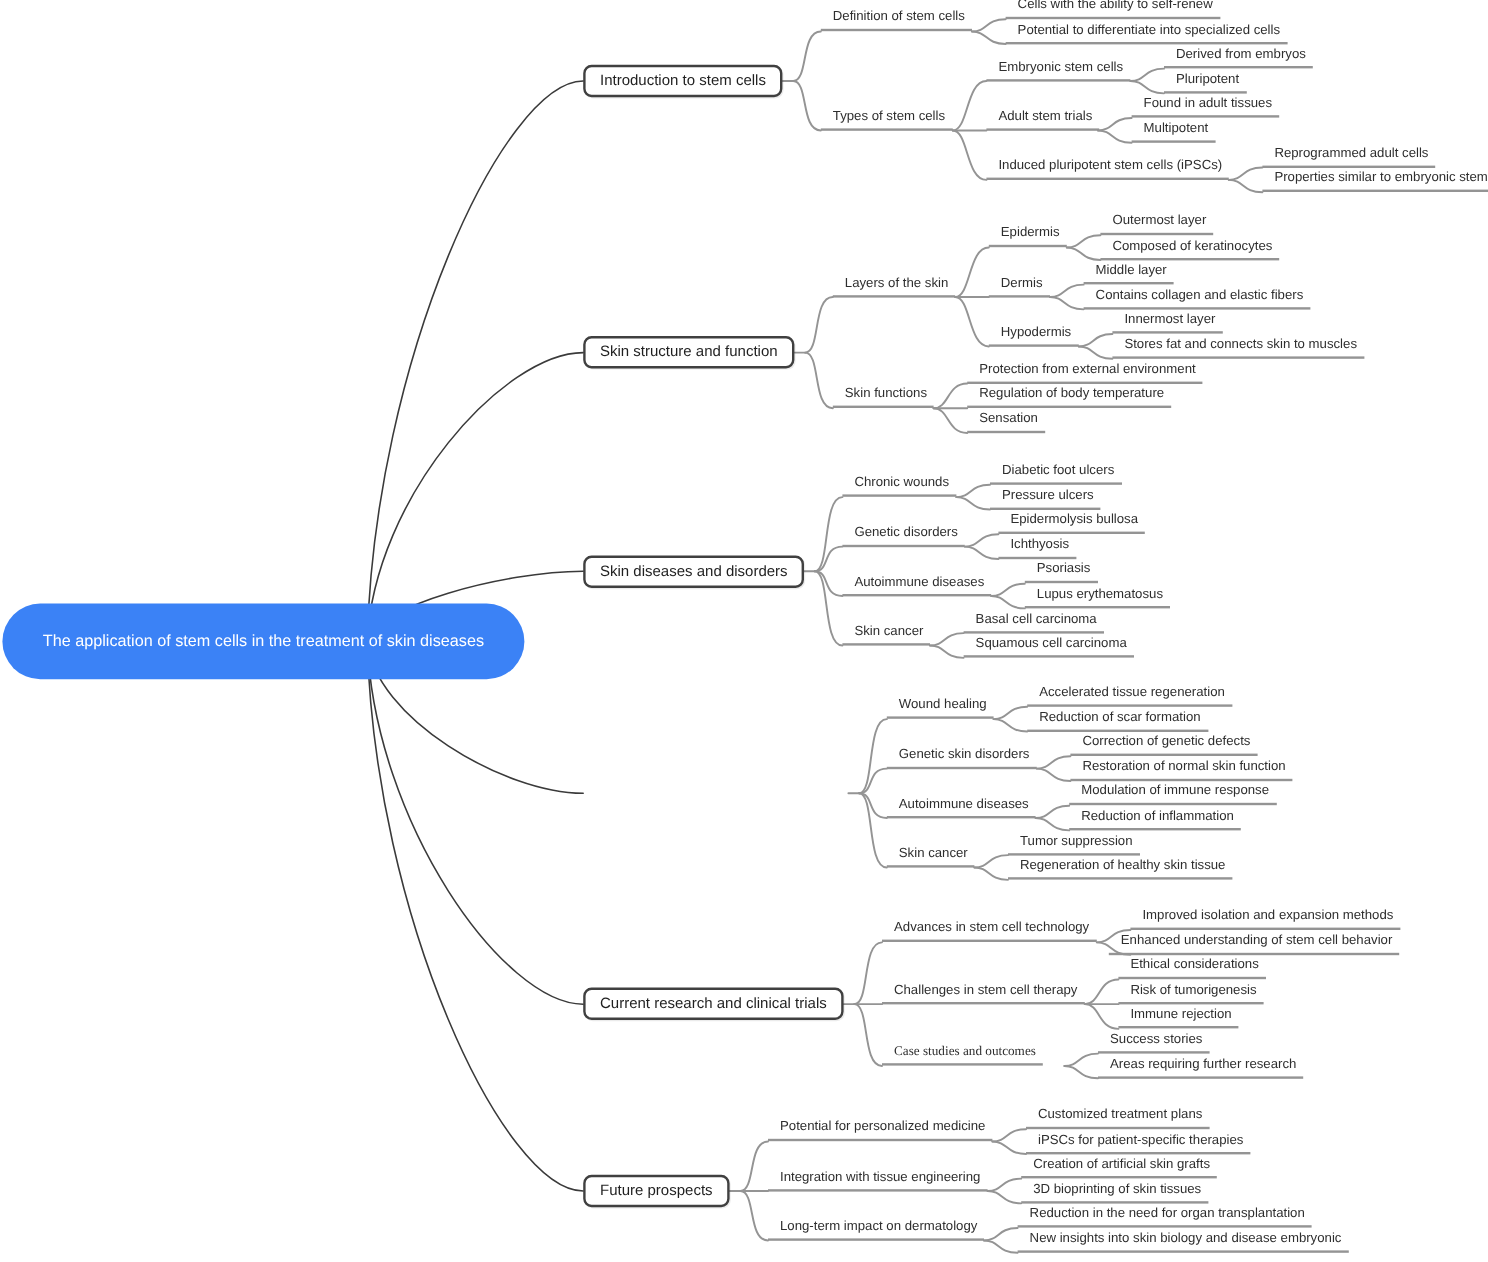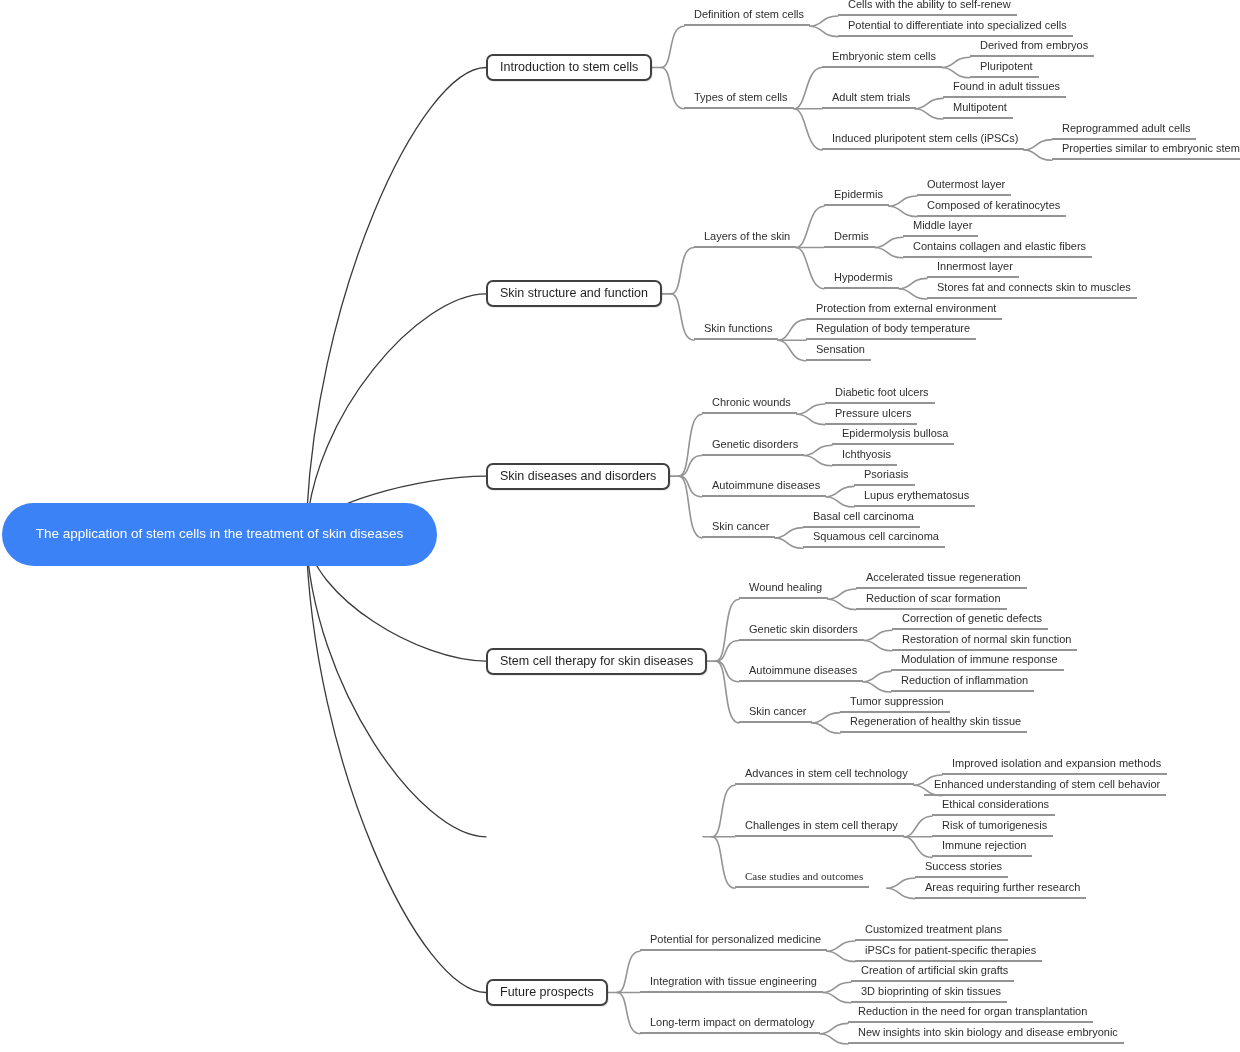--- a/index.html
+++ b/index.html
@@ -152,33 +152,33 @@
     <div class="tnode" style="left: 825px; top: 406.6px;"><span>Pressure ulcers</span></div>
     <div class="tnode" style="left: 702px; top: 437.5px;"><span>Genetic disorders</span></div>
     <div class="tnode" style="left: 832px; top: 427.2px;"><span>Epidermolysis bullosa</span></div>
     <div class="tnode" style="left: 832px; top: 447.8px;"><span>Ichthyosis</span></div>
     <div class="tnode" style="left: 702px; top: 478.7px;"><span>Autoimmune diseases</span></div>
     <div class="tnode" style="left: 854px; top: 468.4px;"><span>Psoriasis</span></div>
     <div class="tnode" style="left: 854px; top: 489px;"><span>Lupus erythematosus</span></div>
     <div class="tnode" style="left: 702px; top: 519.9px;"><span>Skin cancer</span></div>
     <div class="tnode" style="left: 803px; top: 509.6px;"><span>Basal cell carcinoma</span></div>
     <div class="tnode" style="left: 803px; top: 530.2px;"><span>Squamous cell carcinoma</span></div>
-    <div class="topic-box" style="left: 486px; top: 647.6px;"><span>Stem cell therapy for skin diseases</span></div>
     <div class="tnode" style="left: 739px; top: 581.3px;"><span>Wound healing</span></div>
     <div class="tnode" style="left: 856px; top: 571px;"><span>Accelerated tissue regeneration</span></div>
     <div class="tnode" style="left: 856px; top: 591.6px;"><span>Reduction of scar formation</span></div>
     <div class="tnode" style="left: 739px; top: 622.5px;"><span>Genetic skin disorders</span></div>
     <div class="tnode" style="left: 892px; top: 612.2px;"><span>Correction of genetic defects</span></div>
     <div class="tnode" style="left: 892px; top: 632.8px;"><span>Restoration of normal skin function</span></div>
     <div class="tnode" style="left: 739px; top: 663.7px;"><span>Autoimmune diseases</span></div>
     <div class="tnode" style="left: 891px; top: 653.4px;"><span>Modulation of immune response</span></div>
     <div class="tnode" style="left: 891px; top: 674px;"><span>Reduction of inflammation</span></div>
     <div class="tnode" style="left: 739px; top: 704.9px;"><span>Skin cancer</span></div>
     <div class="tnode" style="left: 840px; top: 694.6px;"><span>Tumor suppression</span></div>
     <div class="tnode" style="left: 840px; top: 715.2px;"><span>Regeneration of healthy skin tissue</span></div>
+    <div class="topic-box" style="left: 486px; top: 823.3px;"><span>Current research and clinical trials</span></div>
     <div class="tnode" style="left: 735px; top: 767.3px;"><span>Advances in stem cell technology</span></div>
     <div class="tnode" style="left: 942px; top: 757px;"><span>Improved isolation and expansion methods</span></div>
     <div class="tnode" style="left: 924px; top: 777.6px;"><span>Enhanced understanding of stem cell behavior</span></div>
     <div class="tnode" style="left: 735px; top: 818.8px;"><span>Challenges in stem cell therapy</span></div>
     <div class="tnode" style="left: 932px; top: 798.2px;"><span>Ethical considerations</span></div>
     <div class="tnode" style="left: 932px; top: 818.8px;"><span>Risk of tumorigenesis</span></div>
     <div class="tnode" style="left: 932px; top: 839.4px;"><span>Immune rejection</span></div>
     <div class="tnode" style="left: 735px; top: 870.3px; font-family: Liberation Serif, serif;"><span>Case studies and outcomes</span></div>
     <div class="tnode" style="left: 915px; top: 860px;"><span>Success stories</span></div>
     <div class="tnode" style="left: 915px; top: 880.6px;"><span>Areas requiring further research</span></div>

